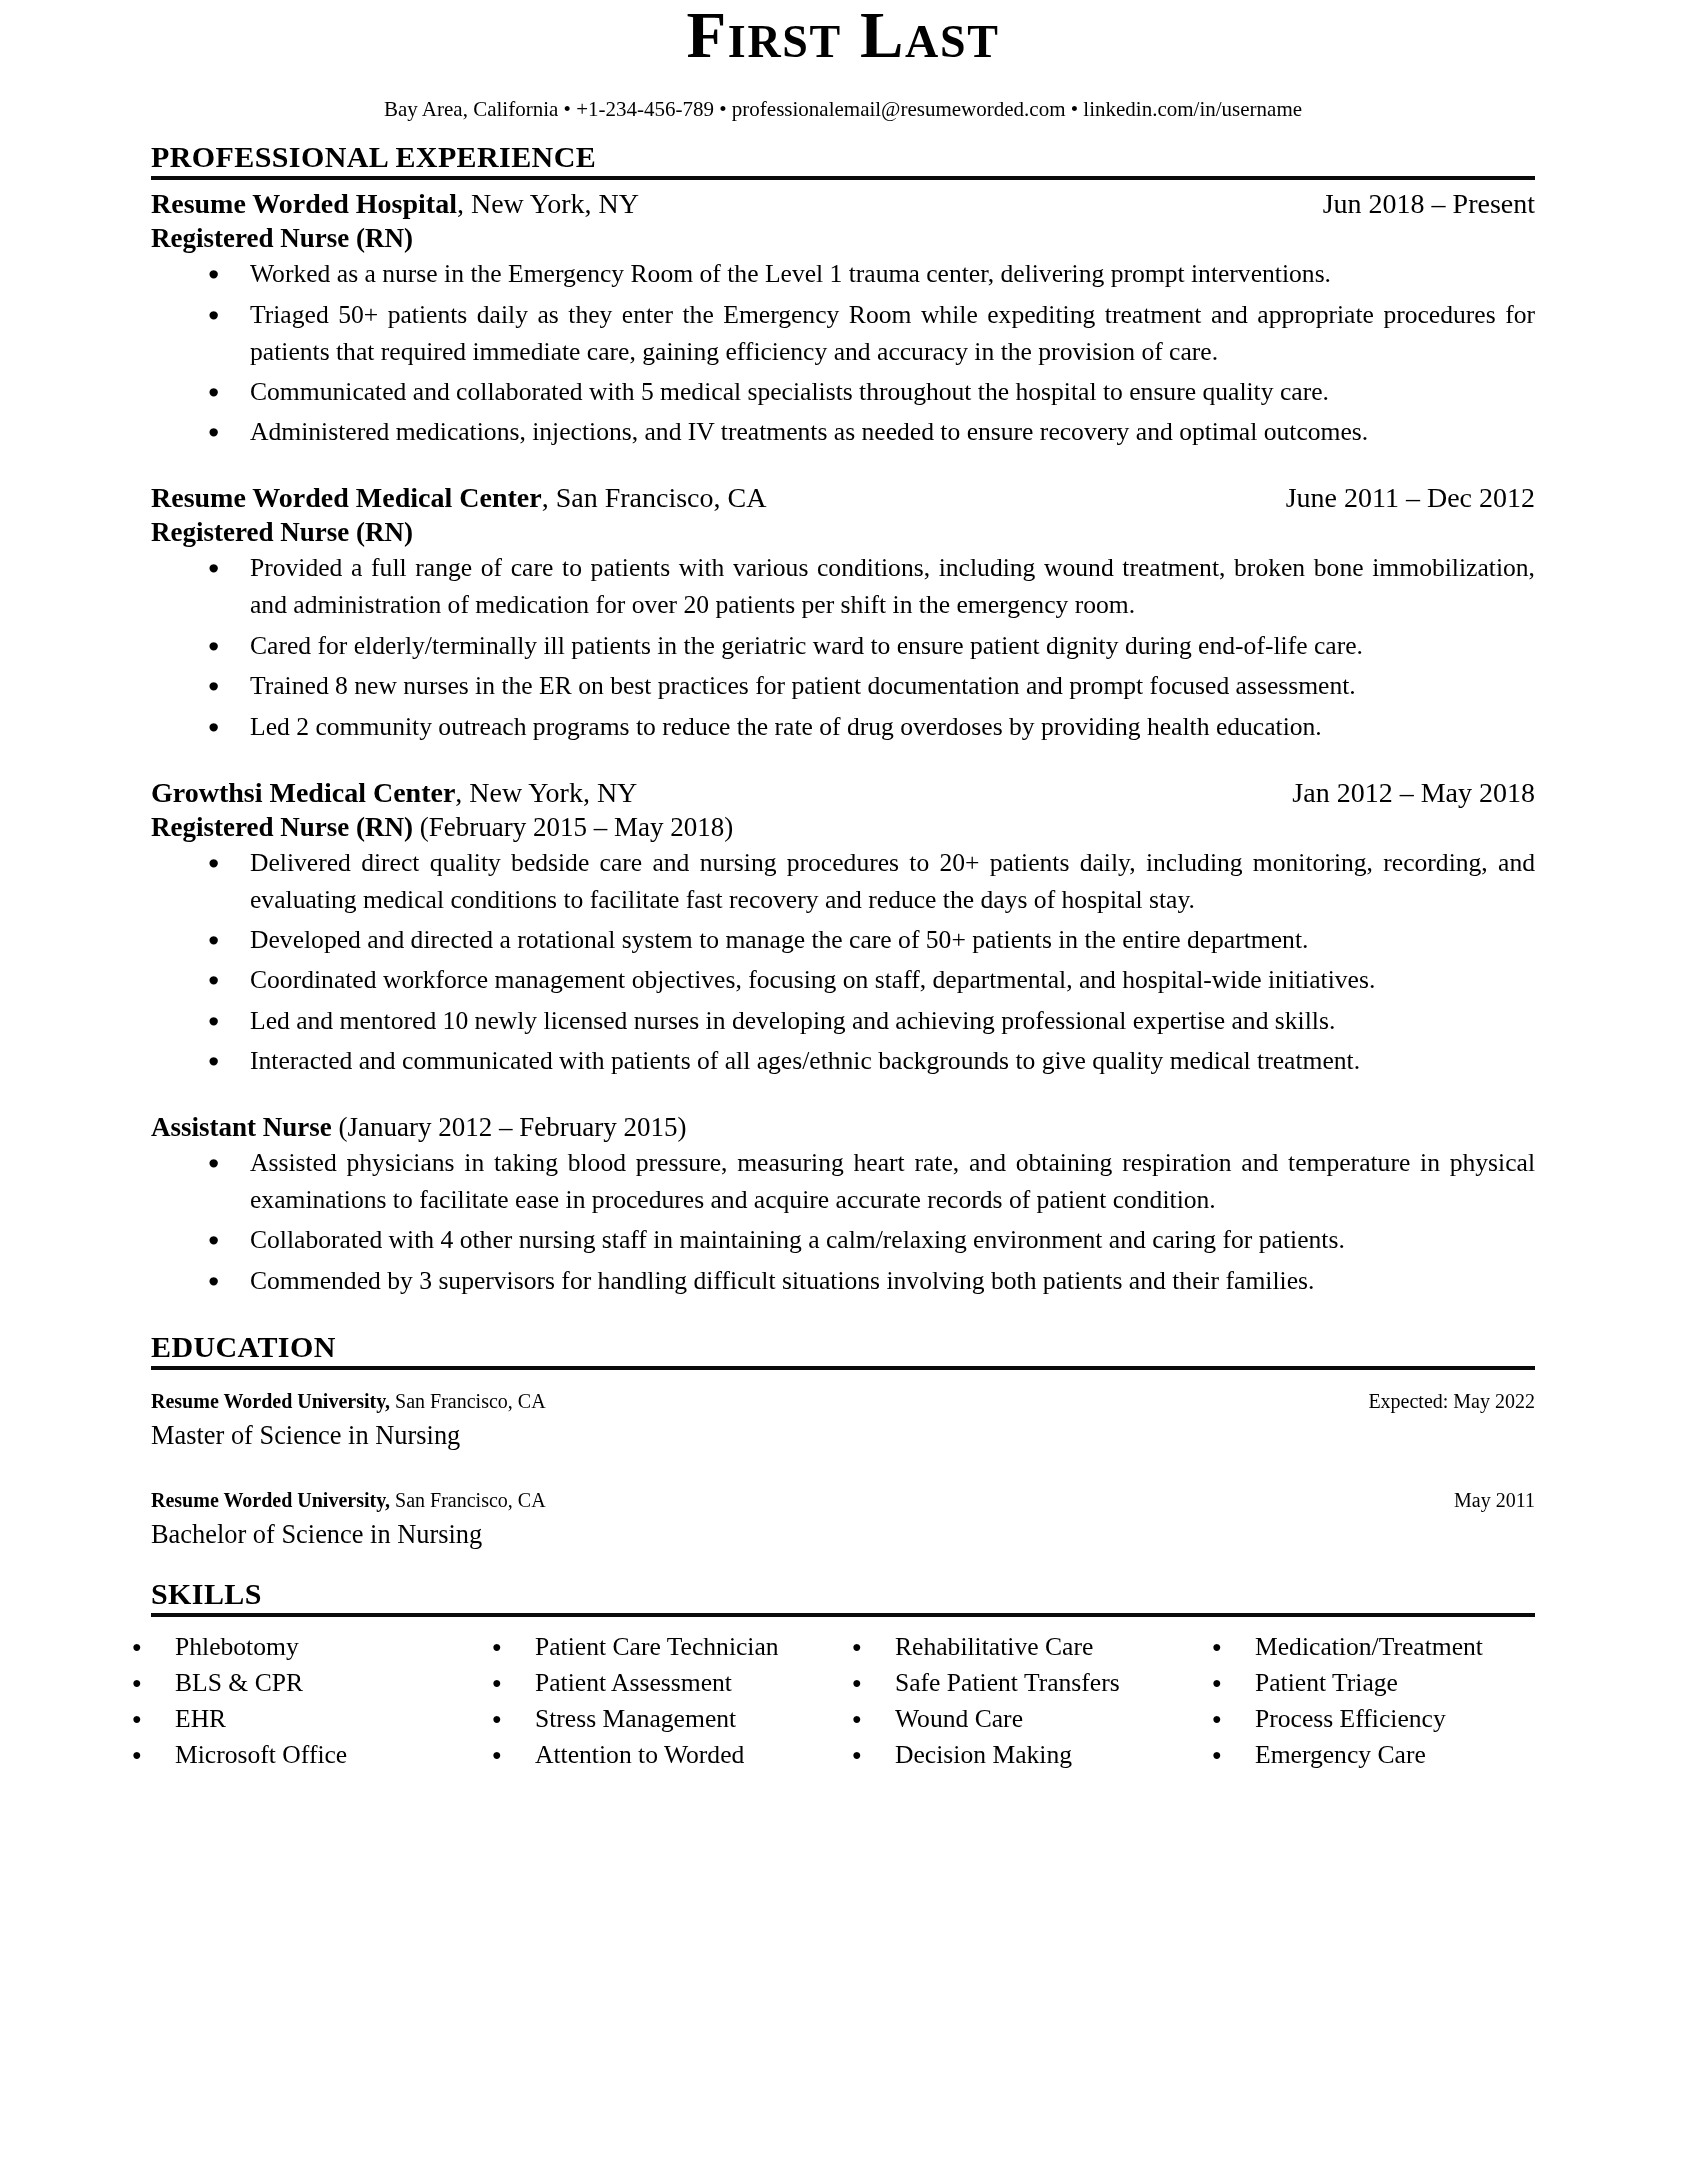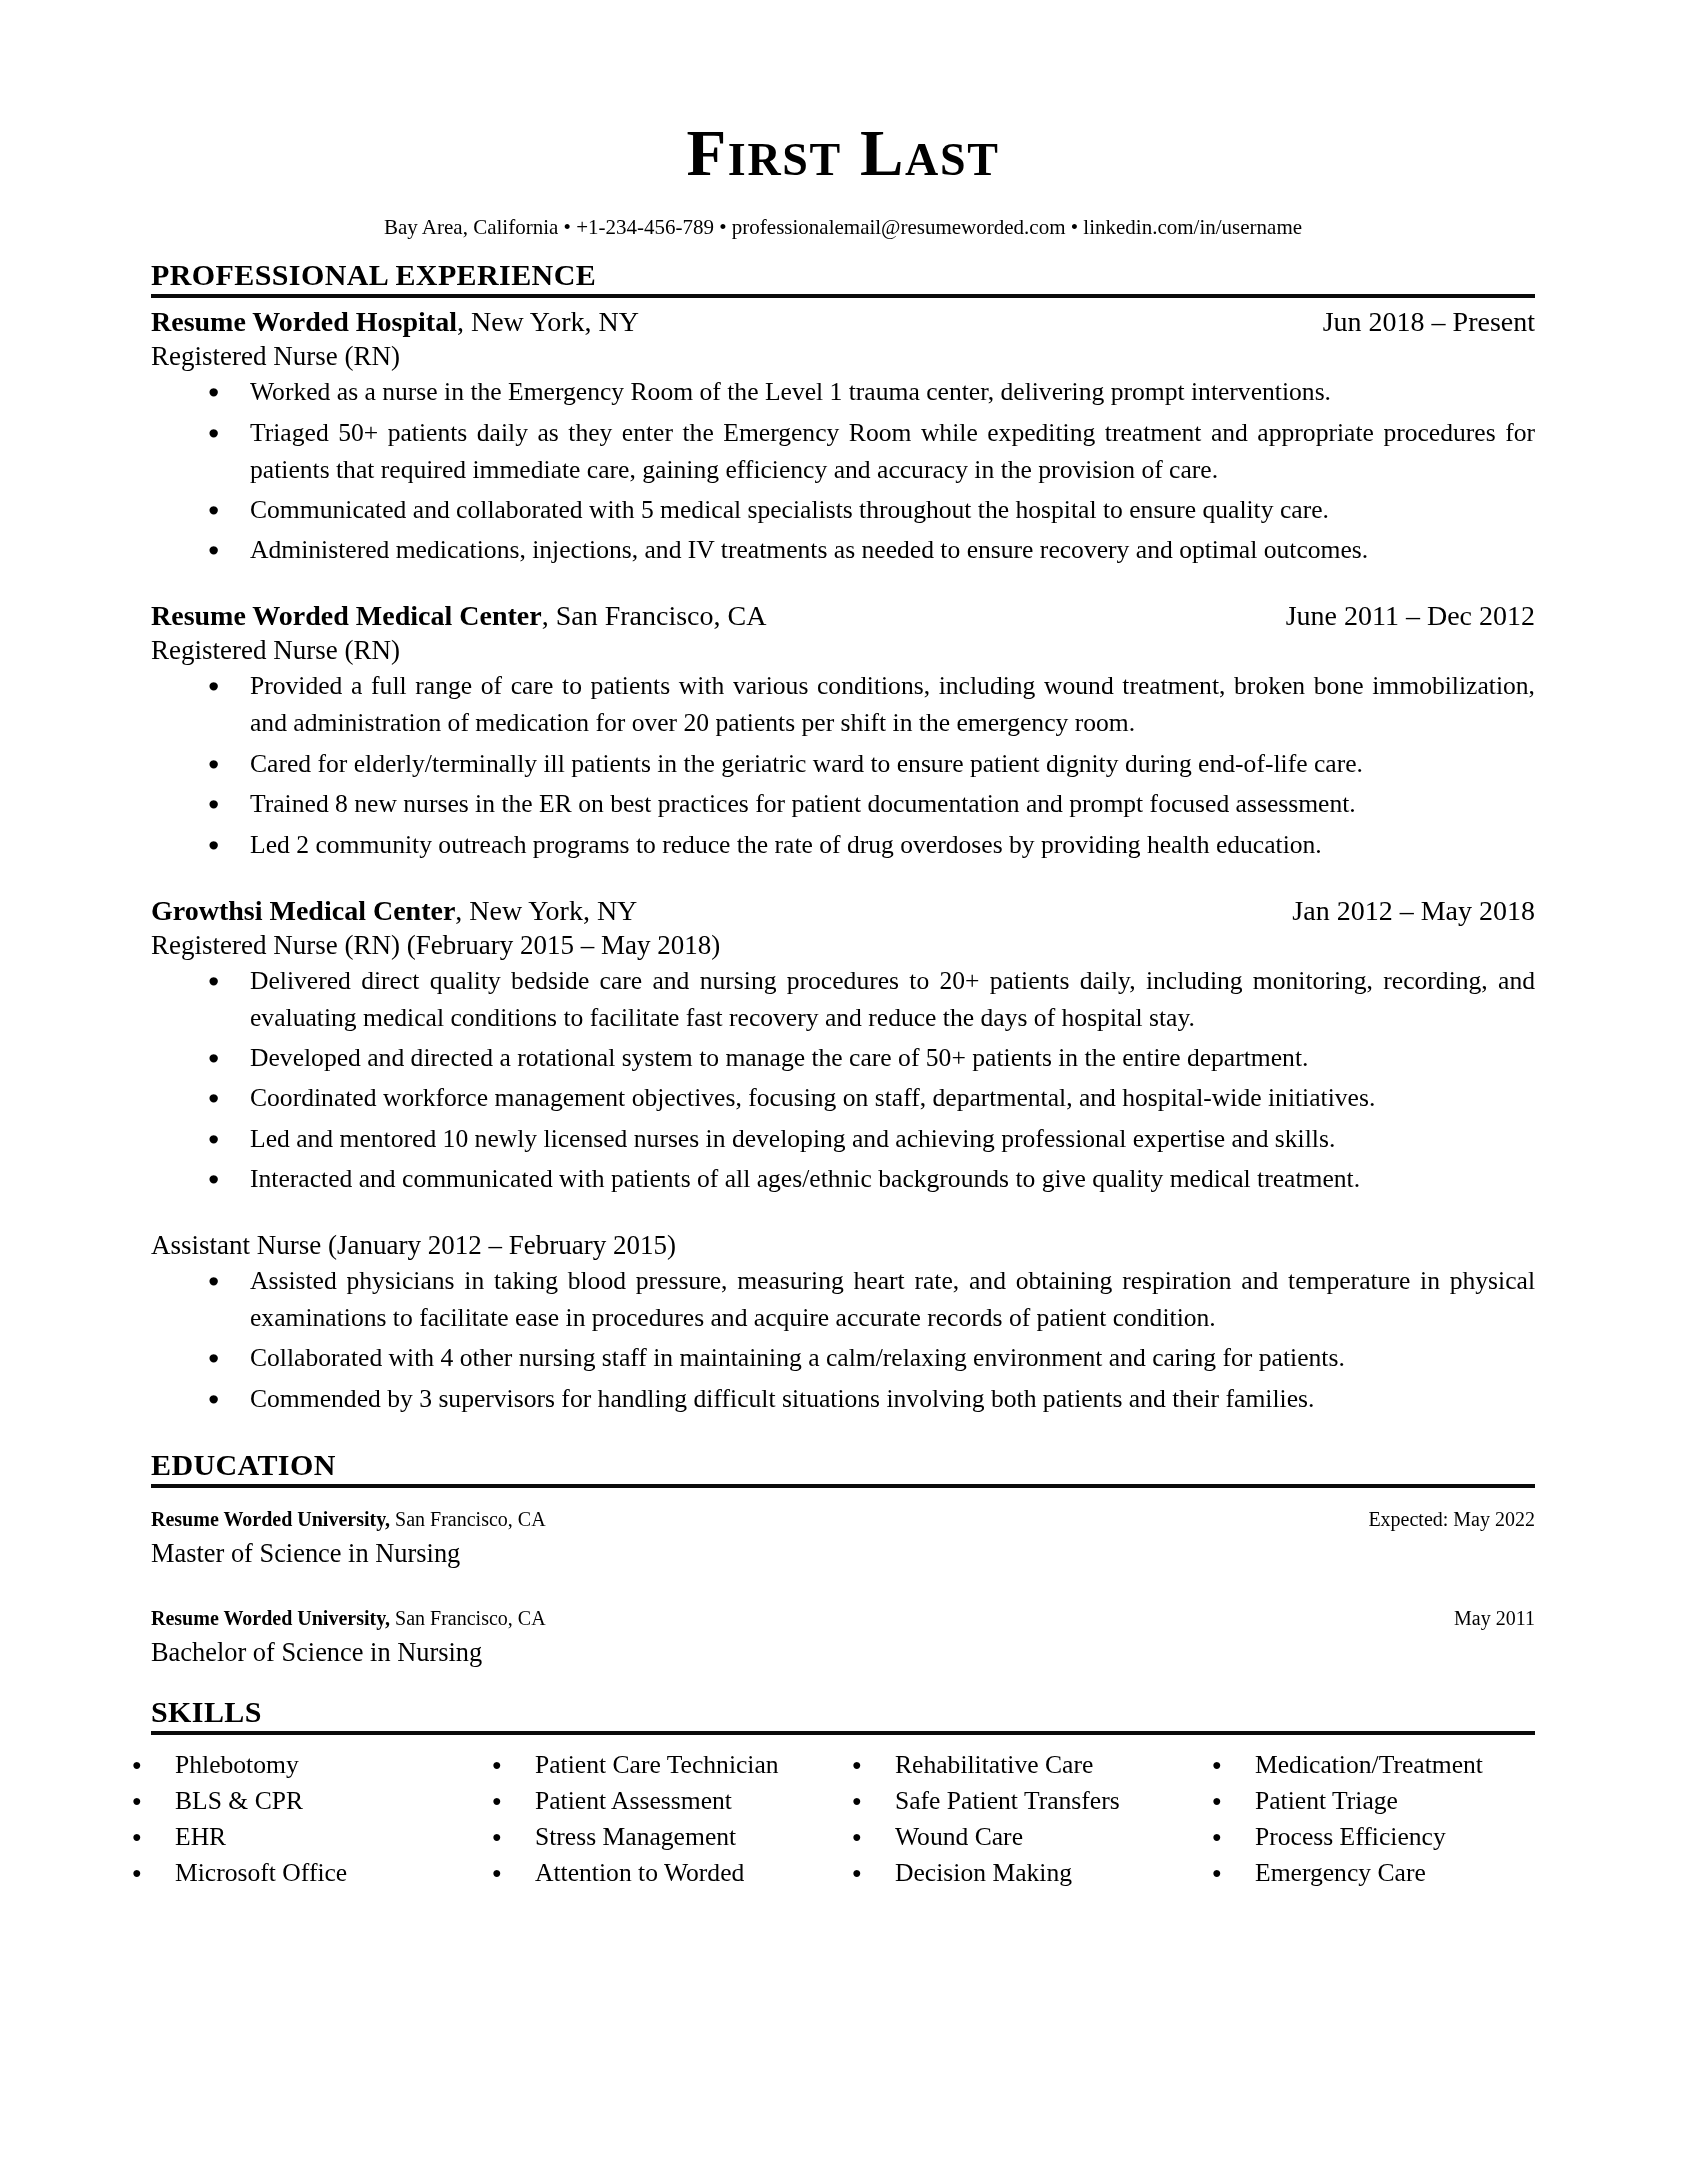--- a/index.html
+++ b/index.html
@@ -3,21 +3,21 @@
 <meta charset="utf-8">
 <style>
   * { margin: 0; padding: 0; box-sizing: border-box; }
   html, body { background: #e8e8e8; }
   body { width: 1686px; font-family: "Liberation Serif", "DejaVu Serif", serif; color: #000; }
   .page {
     width: 1686px; height: 2181px; background: #ffffff;
     padding: 0 151px; overflow: hidden; position: relative;
   }
   
-  .hdr { text-align: center; padding-top: 118px; }
+  .hdr { text-align: center; }
   .name {
     font-size: 65px; line-height: 70px; font-weight: 700;
     font-variant: small-caps; letter-spacing: 1.7px;
   }
   .contact { font-size: 21px; line-height: 34px; margin-top: 22px; }
   
   .sec-head {
     font-size: 30px; line-height: 34px; font-weight: 700;
     letter-spacing: 0.4px;
   }
@@ -28,21 +28,21 @@
     height: 2.6px; margin-top: 2.6px;
     border-top: 3.4px solid #0a0a0a; border-bottom: 1.7px solid #0a0a0a;
   }
   
   .job { margin-top: 31px; }
   .job.first { margin-top: 7px; }
   .jobline { display: flex; justify-content: space-between; align-items: baseline; font-size: 28px; line-height: 34px; }
   .co { font-weight: 700; }
   .dates { font-weight: 400; white-space: nowrap; }
   .roleline { font-size: 27px; line-height: 34px; }
-  .role { font-weight: 400; }
+  .role { font-weight: 700; }
   .role-note { font-weight: 400; }
   ul.blist { list-style: none; padding-left: 55px; margin: 0; }
   ul.blist li {
     position: relative; padding-left: 44px; font-size: 25.6px; line-height: 37px;
     text-align: justify; margin-bottom: 3.4px;
   }
   ul.blist li:last-child { margin-bottom: 0; }
   ul.blist li::before {
     content: "●"; position: absolute; left: 1.7px; top: 0;
     font-size: 19.6px; line-height: 37px;

